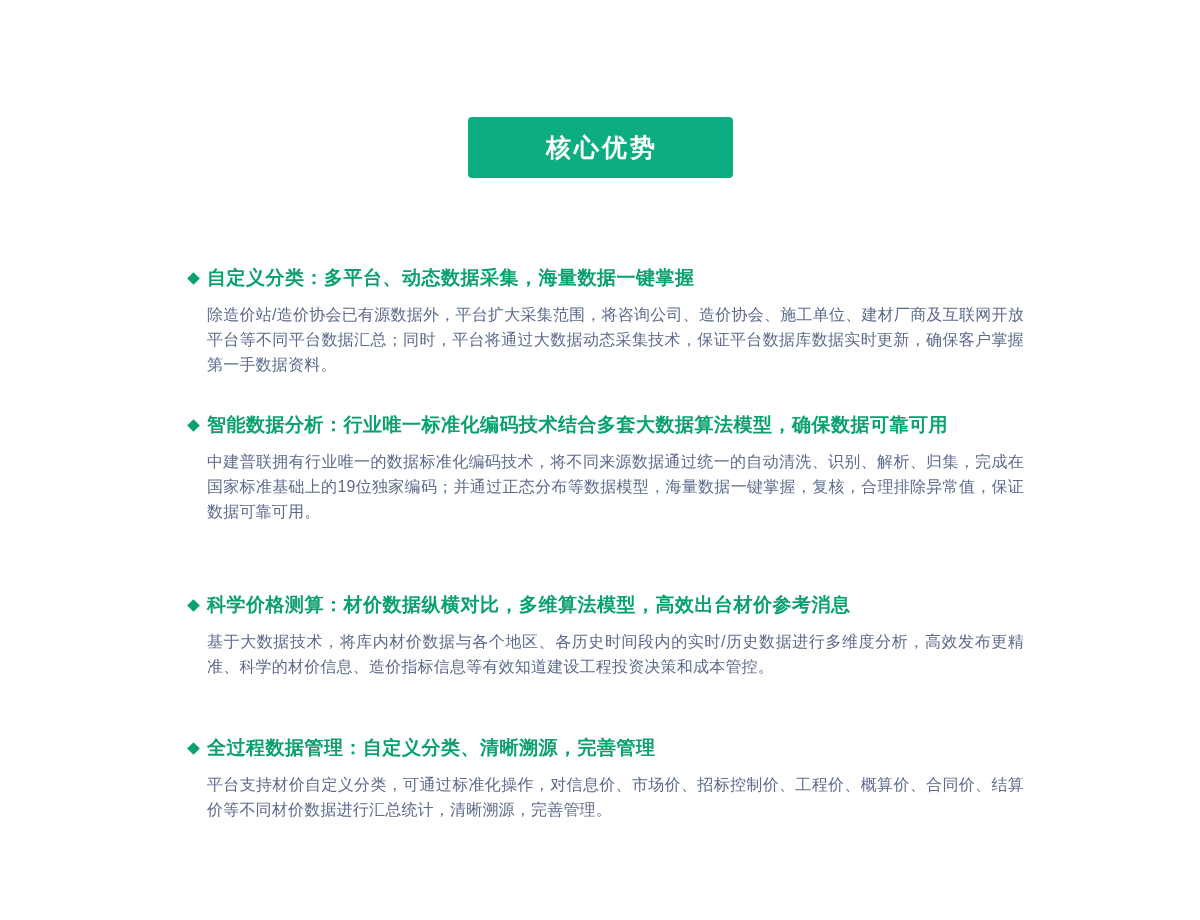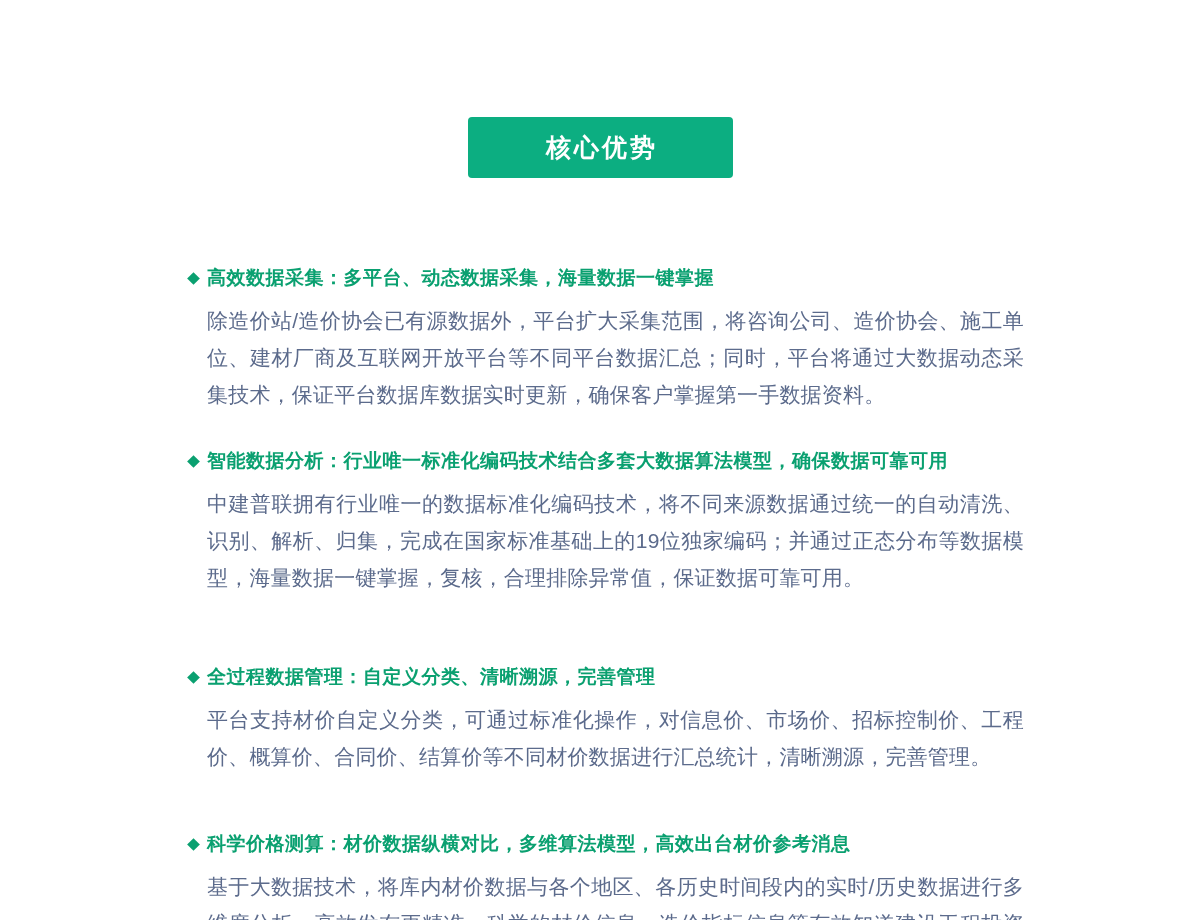--- a/index.html
+++ b/index.html
@@ -63,63 +63,63 @@
     width: 9px;
     height: 9px;
     background: var(--accent-green);
     transform: rotate(45deg);
     margin: 0 9px 0 1px;
     flex: 0 0 auto;
   }
   .body {
     margin: 0 0 0 19px;
     color: var(--body-text);
-    font-size: 21px;
-    line-height: 37px;
+    font-size: 16px;
+    line-height: 25px;
     letter-spacing: 0.2px;
     text-align: justify;
   }
 </style>
 </head>
 <body>
 
 <div class="page">
 
   <div class="title-btn">
     <span class="title-text">核心优势</span>
   </div>
 
   <div class="sections">
 
     <section class="advantage">
       <h3 class="heading">
         <span class="diamond"></span>
-        <span class="heading-text">高效数据采集：多平台、动态数据采集，海量数据一键掌握</span>
+        <span class="heading-text">自定义分类：多平台、动态数据采集，海量数据一键掌握</span>
       </h3>
       <p class="body">除造价站/造价协会已有源数据外，平台扩大采集范围，将咨询公司、造价协会、施工单位、建材厂商及互联网开放平台等不同平台数据汇总；同时，平台将通过大数据动态采集技术，保证平台数据库数据实时更新，确保客户掌握第一手数据资料。</p>
     </section>
 
     <section class="advantage">
       <h3 class="heading">
         <span class="diamond"></span>
         <span class="heading-text">智能数据分析：行业唯一标准化编码技术结合多套大数据算法模型，确保数据可靠可用</span>
       </h3>
       <p class="body">中建普联拥有行业唯一的数据标准化编码技术，将不同来源数据通过统一的自动清洗、识别、解析、归集，完成在国家标准基础上的19位独家编码；并通过正态分布等数据模型，海量数据一键掌握，复核，合理排除异常值，保证数据可靠可用。</p>
     </section>
 
     <section class="advantage">
       <h3 class="heading">
         <span class="diamond"></span>
-        <span class="heading-text">全过程数据管理：自定义分类、清晰溯源，完善管理</span>
+        <span class="heading-text">科学价格测算：材价数据纵横对比，多维算法模型，高效出台材价参考消息</span>
       </h3>
-      <p class="body">平台支持材价自定义分类，可通过标准化操作，对信息价、市场价、招标控制价、工程价、概算价、合同价、结算价等不同材价数据进行汇总统计，清晰溯源，完善管理。</p>
+      <p class="body">基于大数据技术，将库内材价数据与各个地区、各历史时间段内的实时/历史数据进行多维度分析，高效发布更精准、科学的材价信息、造价指标信息等有效知道建设工程投资决策和成本管控。</p>
     </section>
 
     <section class="advantage">
       <h3 class="heading">
         <span class="diamond"></span>
-        <span class="heading-text">科学价格测算：材价数据纵横对比，多维算法模型，高效出台材价参考消息</span>
+        <span class="heading-text">全过程数据管理：自定义分类、清晰溯源，完善管理</span>
       </h3>
-      <p class="body">基于大数据技术，将库内材价数据与各个地区、各历史时间段内的实时/历史数据进行多维度分析，高效发布更精准、科学的材价信息、造价指标信息等有效知道建设工程投资决策和成本管控。</p>
+      <p class="body">平台支持材价自定义分类，可通过标准化操作，对信息价、市场价、招标控制价、工程价、概算价、合同价、结算价等不同材价数据进行汇总统计，清晰溯源，完善管理。</p>
     </section>
 
   </div>
 </div>
 
 </body></html>

